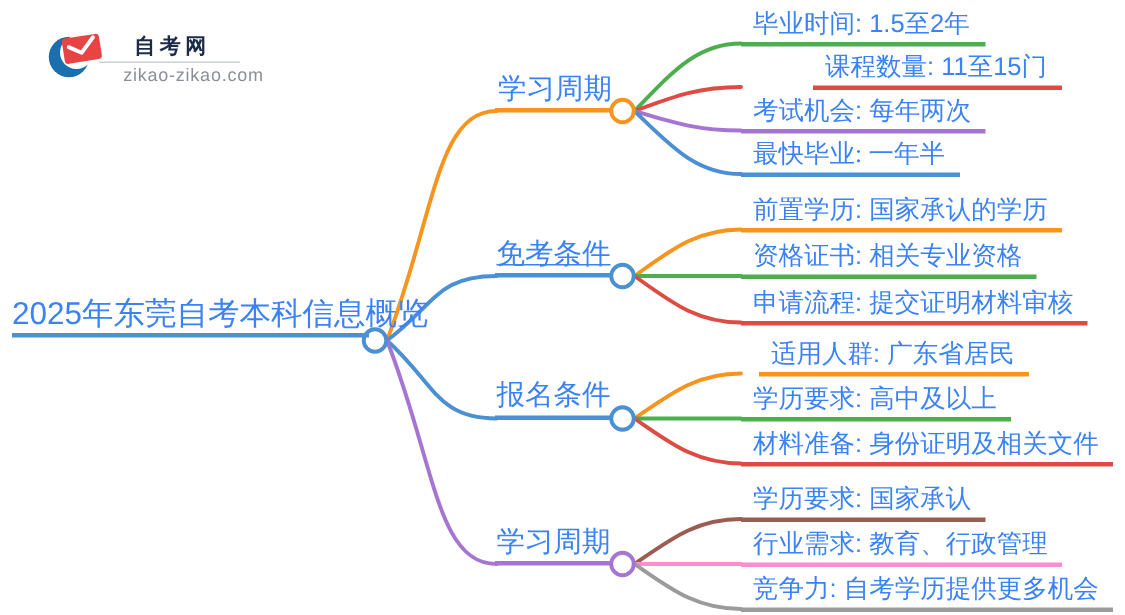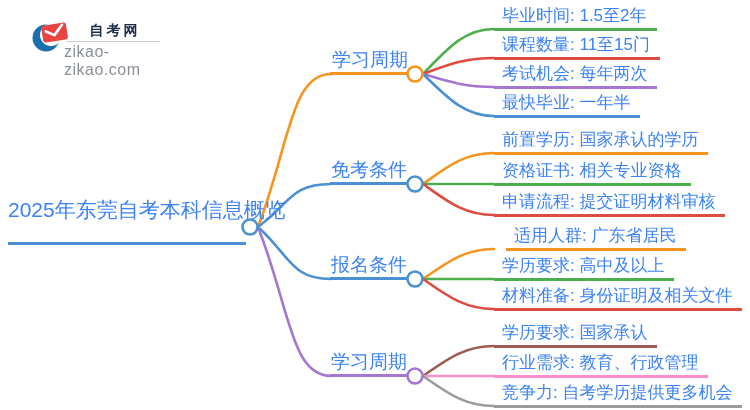--- a/index.html
+++ b/index.html
@@ -7,43 +7,43 @@
     position:relative;width:750px;height:410px;background:#ffffff;
     font-family:"Liberation Sans","DejaVu Sans",sans-serif;
     overflow:hidden;
   }
   svg.wires{position:absolute;left:0;top:0;width:750px;height:410px;}
   .node-label{
     position:absolute;color:#3b82f6;white-space:nowrap;
   }
   .root-label{
     left:8px;width:238px;top:197px;text-align:center;
-    font-size:21px;line-height:25px;padding-bottom:20px;
+    font-size:21px;line-height:25px;padding-bottom:0;
     border-bottom:3px solid #4a90d2;
   }
   .branch-label{
     left:330px;width:78px;text-align:center;
     font-size:19px;line-height:23px;padding-bottom:1px;
     border-bottom-width:3px;border-bottom-style:solid;
   }
   .leaf-label{
     left:494px;font-size:17px;line-height:20px;
     padding:0 10px 2px 8px;
     border-bottom-width:3px;border-bottom-style:solid;
   }
   .logo{position:absolute;left:30px;top:14px;width:130px;height:44px;}
   .logo-icon{position:absolute;left:0;top:2px;}
   .logo-name{
     position:absolute;left:44px;top:8px;width:82px;text-align:center;
     font-size:14px;font-weight:bold;color:#1c2b4a;letter-spacing:3px;
   }
   .logo-sep{position:absolute;left:36px;top:27px;width:94px;height:0;border-top:1px solid #c9ced6;}
   .logo-url{
-    position:absolute;left:34px;top:29px;width:98px;
-    font-size:16px;color:#8a8f98;letter-spacing:0.5px;
+    position:absolute;left:50px;top:29px;width:98px;text-align:center;
+    font-size:12px;color:#8a8f98;letter-spacing:0.5px;
   }
 </style>
 </head>
 <body>
 
 <div class="stage">
 
   <svg class="wires" id="wires" viewBox="0 0 750 410" xmlns="http://www.w3.org/2000/svg">
       <path d="M 258 227 C 290 142.85, 291 74, 331 74" fill="none" stroke="#f7941d" stroke-width="2.6" stroke-linecap="round"></path>
       <path d="M 423 74 C 447 49.25, 464 29, 494 29" fill="none" stroke="#4cae4c" stroke-width="2.6" stroke-linecap="round"></path>
@@ -81,28 +81,28 @@
     <div class="logo-name">自考网</div>
     <div class="logo-sep"></div>
     <div class="logo-url">zikao-zikao.com</div>
   </div>
 
   <div class="node-label root-label">2025年东莞自考本科信息概览</div>
 
   <div id="nodes">
       <div class="node-label branch-label" style="top: 48px; border-bottom-color: rgb(247, 148, 29); text-align: right;">学习周期</div>
       <div class="node-label leaf-label" style="top: 6px; border-bottom-color: rgb(76, 174, 76);">毕业时间: 1.5至2年</div>
-      <div class="node-label leaf-label" style="top: 35px; border-bottom-color: rgb(221, 75, 67);">课程数量: 11至15门</div>
+      <div class="node-label leaf-label" style="top: 35px; border-bottom-color: rgb(221, 75, 67); margin-left: 48px;">课程数量: 11至15门</div>
       <div class="node-label leaf-label" style="top: 64px; border-bottom-color: rgb(165, 117, 210);">考试机会: 每年两次</div>
-      <div class="node-label leaf-label" style="top: 93px; border-bottom-color: rgb(74, 144, 210);">最快毕业: 一年半</div>
-      <div class="node-label branch-label" style="top: 158px; border-bottom-color: rgb(74, 144, 210);">免考条件</div>
+      <div class="node-label leaf-label" style="top: 93px; border-bottom-color: rgb(74, 144, 210); font-family: Liberation Serif, serif;">最快毕业: 一年半</div>
+      <div class="node-label branch-label" style="top: 158px; border-bottom-color: rgb(74, 144, 210); text-decoration: underline;">免考条件</div>
       <div class="node-label leaf-label" style="top: 130px; border-bottom-color: rgb(247, 148, 29);">前置学历: 国家承认的学历</div>
       <div class="node-label leaf-label" style="top: 161px; border-bottom-color: rgb(76, 174, 76);">资格证书: 相关专业资格</div>
       <div class="node-label leaf-label" style="top: 192px; border-bottom-color: rgb(221, 75, 67);">申请流程: 提交证明材料审核</div>
-      <div class="node-label branch-label" style="top: 253px; border-bottom-color: rgb(74, 144, 210);">报名条件</div>
+      <div class="node-label branch-label" style="top: 253px; border-bottom-color: rgb(74, 144, 210); font-family: Liberation Mono, monospace;">报名条件</div>
       <div class="node-label leaf-label" style="top: 226px; border-bottom-color: rgb(247, 148, 29); margin-left: 12px;">适用人群: 广东省居民</div>
       <div class="node-label leaf-label" style="top: 256px; border-bottom-color: rgb(76, 174, 76);">学历要求: 高中及以上</div>
       <div class="node-label leaf-label" style="top: 286px; border-bottom-color: rgb(221, 75, 67);">材料准备: 身份证明及相关文件</div>
       <div class="node-label branch-label" style="top: 350px; border-bottom-color: rgb(165, 117, 210);">学习周期</div>
       <div class="node-label leaf-label" style="top: 323px; border-bottom-color: rgb(157, 92, 81);">学历要求: 国家承认</div>
       <div class="node-label leaf-label" style="top: 353px; border-bottom-color: rgb(252, 142, 208);">行业需求: 教育、行政管理</div>
       <div class="node-label leaf-label" style="top: 383px; border-bottom-color: rgb(155, 155, 155); text-align: right;">竞争力: 自考学历提供更多机会</div>
     </div>
 </div>
 

